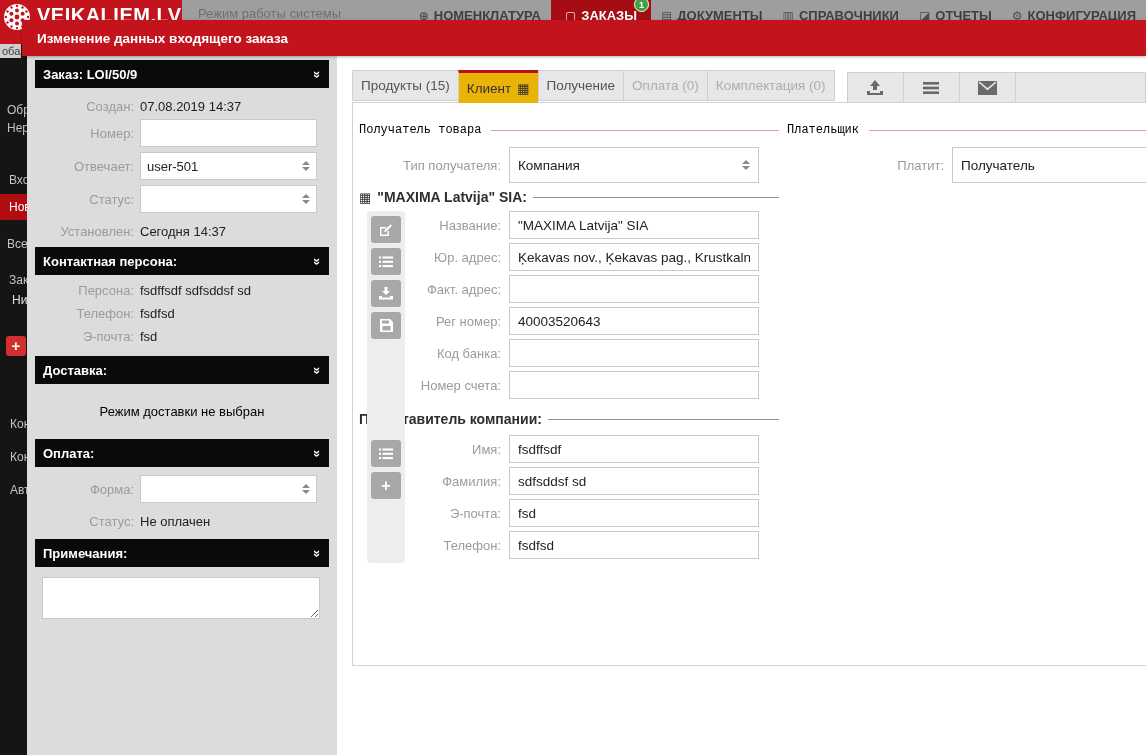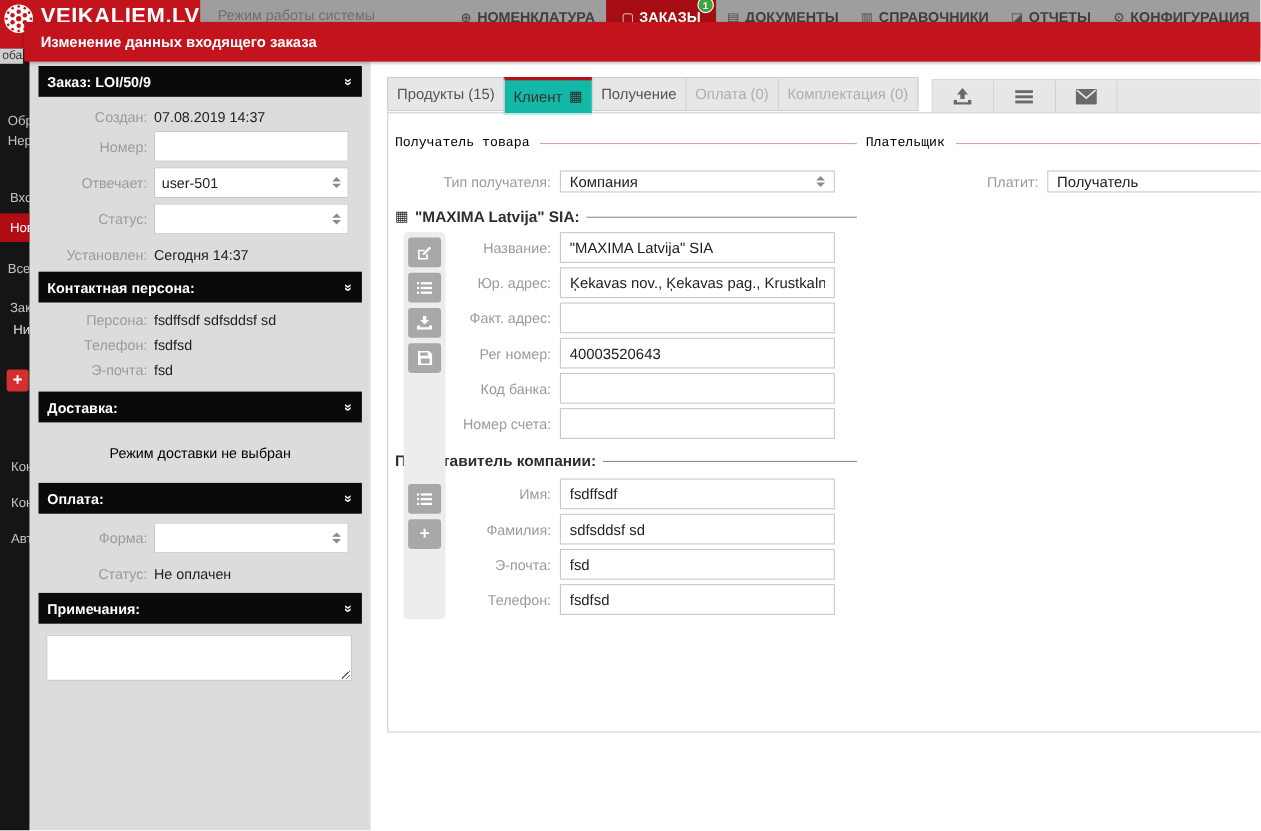--- a/index.html
+++ b/index.html
@@ -65,21 +65,21 @@
   .delivery-empty { text-align:center; color:#000000; font-size:13px; margin-top:20px; }
   .notes-area { width:278px; height:42px; margin:10px 0 0 7px; border:1px solid #c9c9c9; resize:both; font-family:inherit; font-size:13px; } .mt8{margin-top:8px;} .mt10{margin-top:10px;} .mt12{margin-top:12px;} .mt20{margin-top:20px;}
 
   
   .content { position:absolute; left:337px; top:56px; right:0; bottom:0; background:#fff; z-index:6; }
   .tabstrip { position:absolute; left:15px; top:16px; right:0; height:31px; display:flex; align-items:flex-end; }
   .tab { height:31px; background:#e7e7e7; border:1px solid #cfcfcf; border-right:none; color:#555;
     font-size:13.5px; display:flex; align-items:center; padding:0 8px; cursor:pointer; white-space:nowrap; gap:6px; }
   .tabs { display:flex; }
   .tabs .tab:last-child { border-right:1px solid #cfcfcf; }
-  .tab[data-state="active"] { background:#14b8a6; border-top:3px solid #b5121b; height:34px; border-bottom:1px solid #fff;
+  .tab[data-state="active"] { background:#eab308; border-top:3px solid #b5121b; height:34px; border-bottom:1px solid #fff;
     margin-bottom:-1px; z-index:2; color:#333; font-weight:normal; }
   .tab[data-state="disabled"] { color:#aeaeae; }
   .tab-icon { color:#2e2e2e; font-size:13px; }
   .tab-icon:empty { display:none; }
   .tool-group { margin-left:12px; display:flex; border:1px solid #cfcfcf; height:31px; flex:1; }
   .tbtn { width:56px; height:29px; background:#e7e7e7; display:flex; align-items:center; justify-content:center;
     border-right:1px solid #cfcfcf; cursor:pointer; }
   .tbtn svg { fill:#6a6a6a; }
   .tool-fill { flex:1; background:#e7e7e7; }
 
@@ -92,21 +92,21 @@
   .section-title .t { color:#000000; font-size:12px; white-space:nowrap;font-family:Liberation Mono, monospace; }
   .section-title .line { flex:1; height:0; border-top:1px solid #dd9ea2; }
   .subheader { display:flex; align-items:center; gap:6px; margin-top:10px; }
   .subheader .t { color:#2e2e2e; font-size:14px; font-weight:bold; white-space:nowrap; }
   .subheader .line { flex:1; height:0; border-top:1px solid #8f8f8f; }
   .subheader .bicon { color:#2e2e2e; font-size:13px; }
 
   .f-row { display:flex; align-items:center; height:28px; margin-bottom:4px; }
   .f-row .lbl { width:150px; text-align:right; color:#9b9b9b; font-size:13px; padding-right:8px; flex:0 0 auto; }
   .f-input { width:250px; height:28px; border:1px solid #c9c9c9; font-size:13.5px; color:#222; padding:0 8px; font-family:inherit; }
-  .f-select { width:250px; height:20px; border:1px solid #c9c9c9; background:#fff; display:flex; align-items:center;
+  .f-select { width:250px; height:36px; border:1px solid #c9c9c9; background:#fff; display:flex; align-items:center;
     padding:0 8px; font-size:13.5px; color:#222; cursor:pointer; }
   .f-select .sv { flex:1; }
   .fields-block { position:relative; margin-top:6px; padding-left:158px; }
   .fields-block .f-row { margin-left:-158px; }
   .tools-strip { position:absolute; left:8px; top:0; width:38px; background:#ededed; border-radius:4px;
     display:flex; flex-direction:column; align-items:center; padding:5px 0; gap:5px; }
   .tools-strip.h8 { height:260px; }
   .tools-strip.h4 { height:128px; }
   .ibtn { width:30px; height:27px; background:#a8a8a8; border-radius:3px; display:flex; align-items:center;
     justify-content:center; cursor:pointer; color:#fff; font-weight:bold; }

